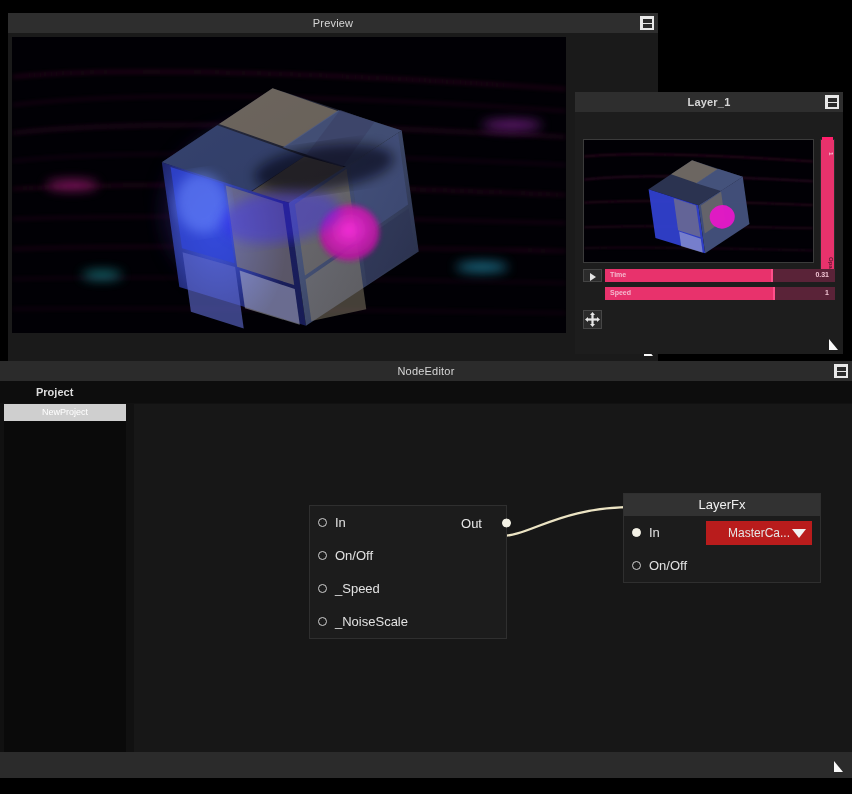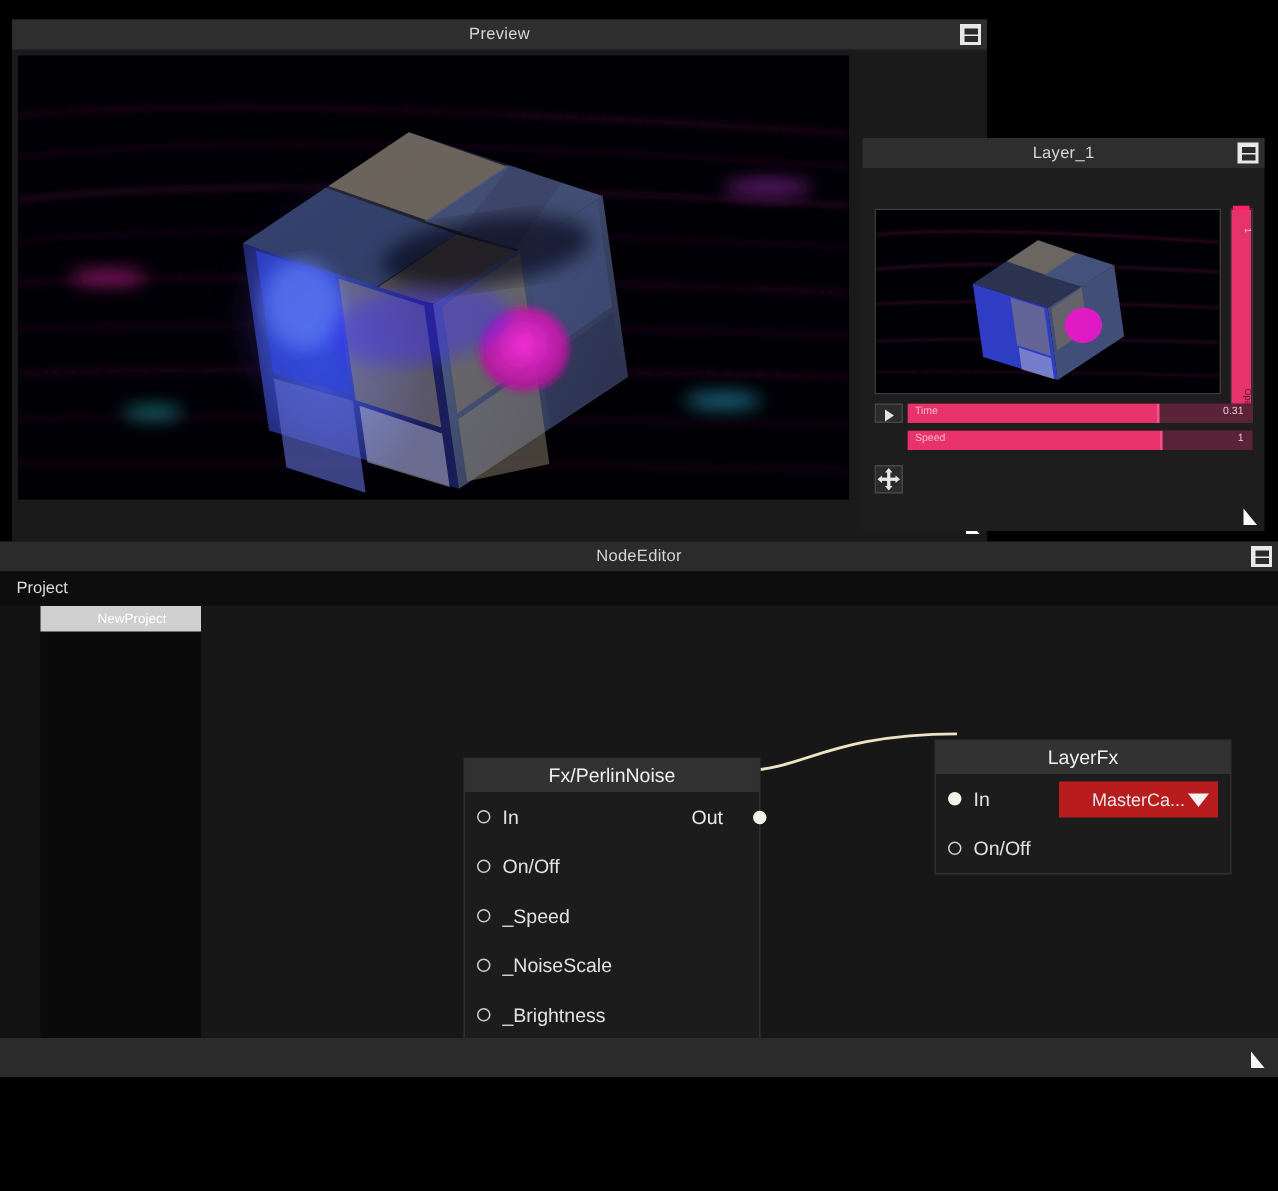--- a/index.html
+++ b/index.html
@@ -44,21 +44,21 @@
   }
 
   
   #preview-panel { left: 8px; top: 13px; width: 650px; height: 348px; background:#1a1a1a; }
   #preview-canvas {
     position:absolute; left: 4px; top: 24px; width: 554px; height: 296px;
     background: #000; overflow: hidden;
   }
 
   
-  #layer-panel { left: 575px; top: 92px; width: 268px; height: 262px; background:#1d1d1d; }
+  #layer-panel { left: 575px; top: 92px; width: 268px; height: 262px; background:#1d1d1d;font-weight:bold; }
   #layer-blend {
     position: absolute; left: 8px; top: 22px; width: 252px; height: 19px;
     background: #2a2a2a; color: #d8d8d8; font-size: 12px;
     line-height: 19px; padding-left: 7px;
     border: 1px solid #3a3a3a;
   }
   #layer-blend .chev {
     position:absolute; right: 8px; top: 4px;
     width: 9px; height: 9px;
     border-right: 1.6px solid #8e8e8e; border-bottom: 1.6px solid #8e8e8e;
@@ -106,29 +106,29 @@
   .slider .knob { position:absolute; top:0; width:2px; height:100%; background:#ff4f8b; }
   .slider .nm { position:absolute; left: 5px; top: 2px; font-size: 7px; color:#f5b9cf; }
   .slider .vl { position:absolute; right: 6px; top: 2px; font-size: 7px; color:#f0c3d2; }
 
   #move-icon {
     position:absolute; left: 8px; top: 218px; width: 19px; height: 19px;
     background: #2b2b2b; border:1px solid #464646;
   }
 
   
-  #node-panel { left: 0px; top: 361px; width: 852px; height: 357px; background:#111; }
+  #node-panel { left: 0px; top: 361px; width: 852px; height: 417px; background:#111; }
   #node-panel .panel-title { background:#2b2b2b; }
   #node-project-bar {
     position:absolute; left:0; top: 20px; width: 100%; height: 22px;
-    background:#0d0d0d; color:#dcdcdc; font-size: 11px; font-weight: normal;
-    line-height: 22px; padding-left: 11px;
+    background:#0d0d0d; color:#dcdcdc; font-size: 11px; font-weight: bold;
+    line-height: 22px; padding-left: 36px;
   }
   #node-sidebar {
-    position:absolute; left: 27px; top: 43px; width: 122px; bottom: 26px;
+    position:absolute; left: 4px; top: 43px; width: 122px; bottom: 26px;
     background:#0a0a0a;
   }
   #new-project-btn {
     position:absolute; left: 0; top: 0; width: 122px; height: 17px;
     background: #cfcfcf; color:#fff; font-size: 9px;
     text-align:center; line-height: 17px;
   }
   #node-canvas {
     position:absolute; left: 134px; top: 43px; right: 0; bottom: 26px;
     background:#171717; overflow:hidden;
@@ -370,45 +370,40 @@
     <div id="node-sidebar">
       <div id="new-project-btn">NewProject</div>
     </div>
 
     <div id="node-canvas">
       <svg id="wire" viewBox="0 0 718 365" preserveAspectRatio="none">
         <path d="M 362 139 C 400 139, 420 108, 504 108" stroke="#ece4c4" stroke-width="2.4" fill="none"></path>
       </svg>
 
       <div class="node" style="left:175px; top:101px; width:198px;">
-        <div class="node-header">Fx/PerlinNoise</div>
         <div class="node-row">
           <span class="port left"></span>
           <span class="row-label">In</span>
           <span class="out-wrap">
             <span class="out-label">Out</span>
             <span class="port filled"></span>
           </span>
         </div>
         <div class="node-row">
           <span class="port left"></span>
           <span class="row-label">On/Off</span>
         </div>
         <div class="node-row">
           <span class="port left"></span>
           <span class="row-label">_Speed</span>
         </div>
         <div class="node-row">
           <span class="port left"></span>
           <span class="row-label">_NoiseScale</span>
         </div>
-        <div class="node-row">
-          <span class="port left"></span>
-          <span class="row-label">_Brightness</span>
-        </div>
       </div>
 
       <div class="node" style="left:489px; top:89px; width:198px;">
         <div class="node-header">LayerFx</div>
         <div class="node-row">
           <span class="port left filled"></span>
           <span class="row-label">In</span>
           <span class="dropdown">
             <span>MasterCa...</span>
             <span class="dtri"></span>

